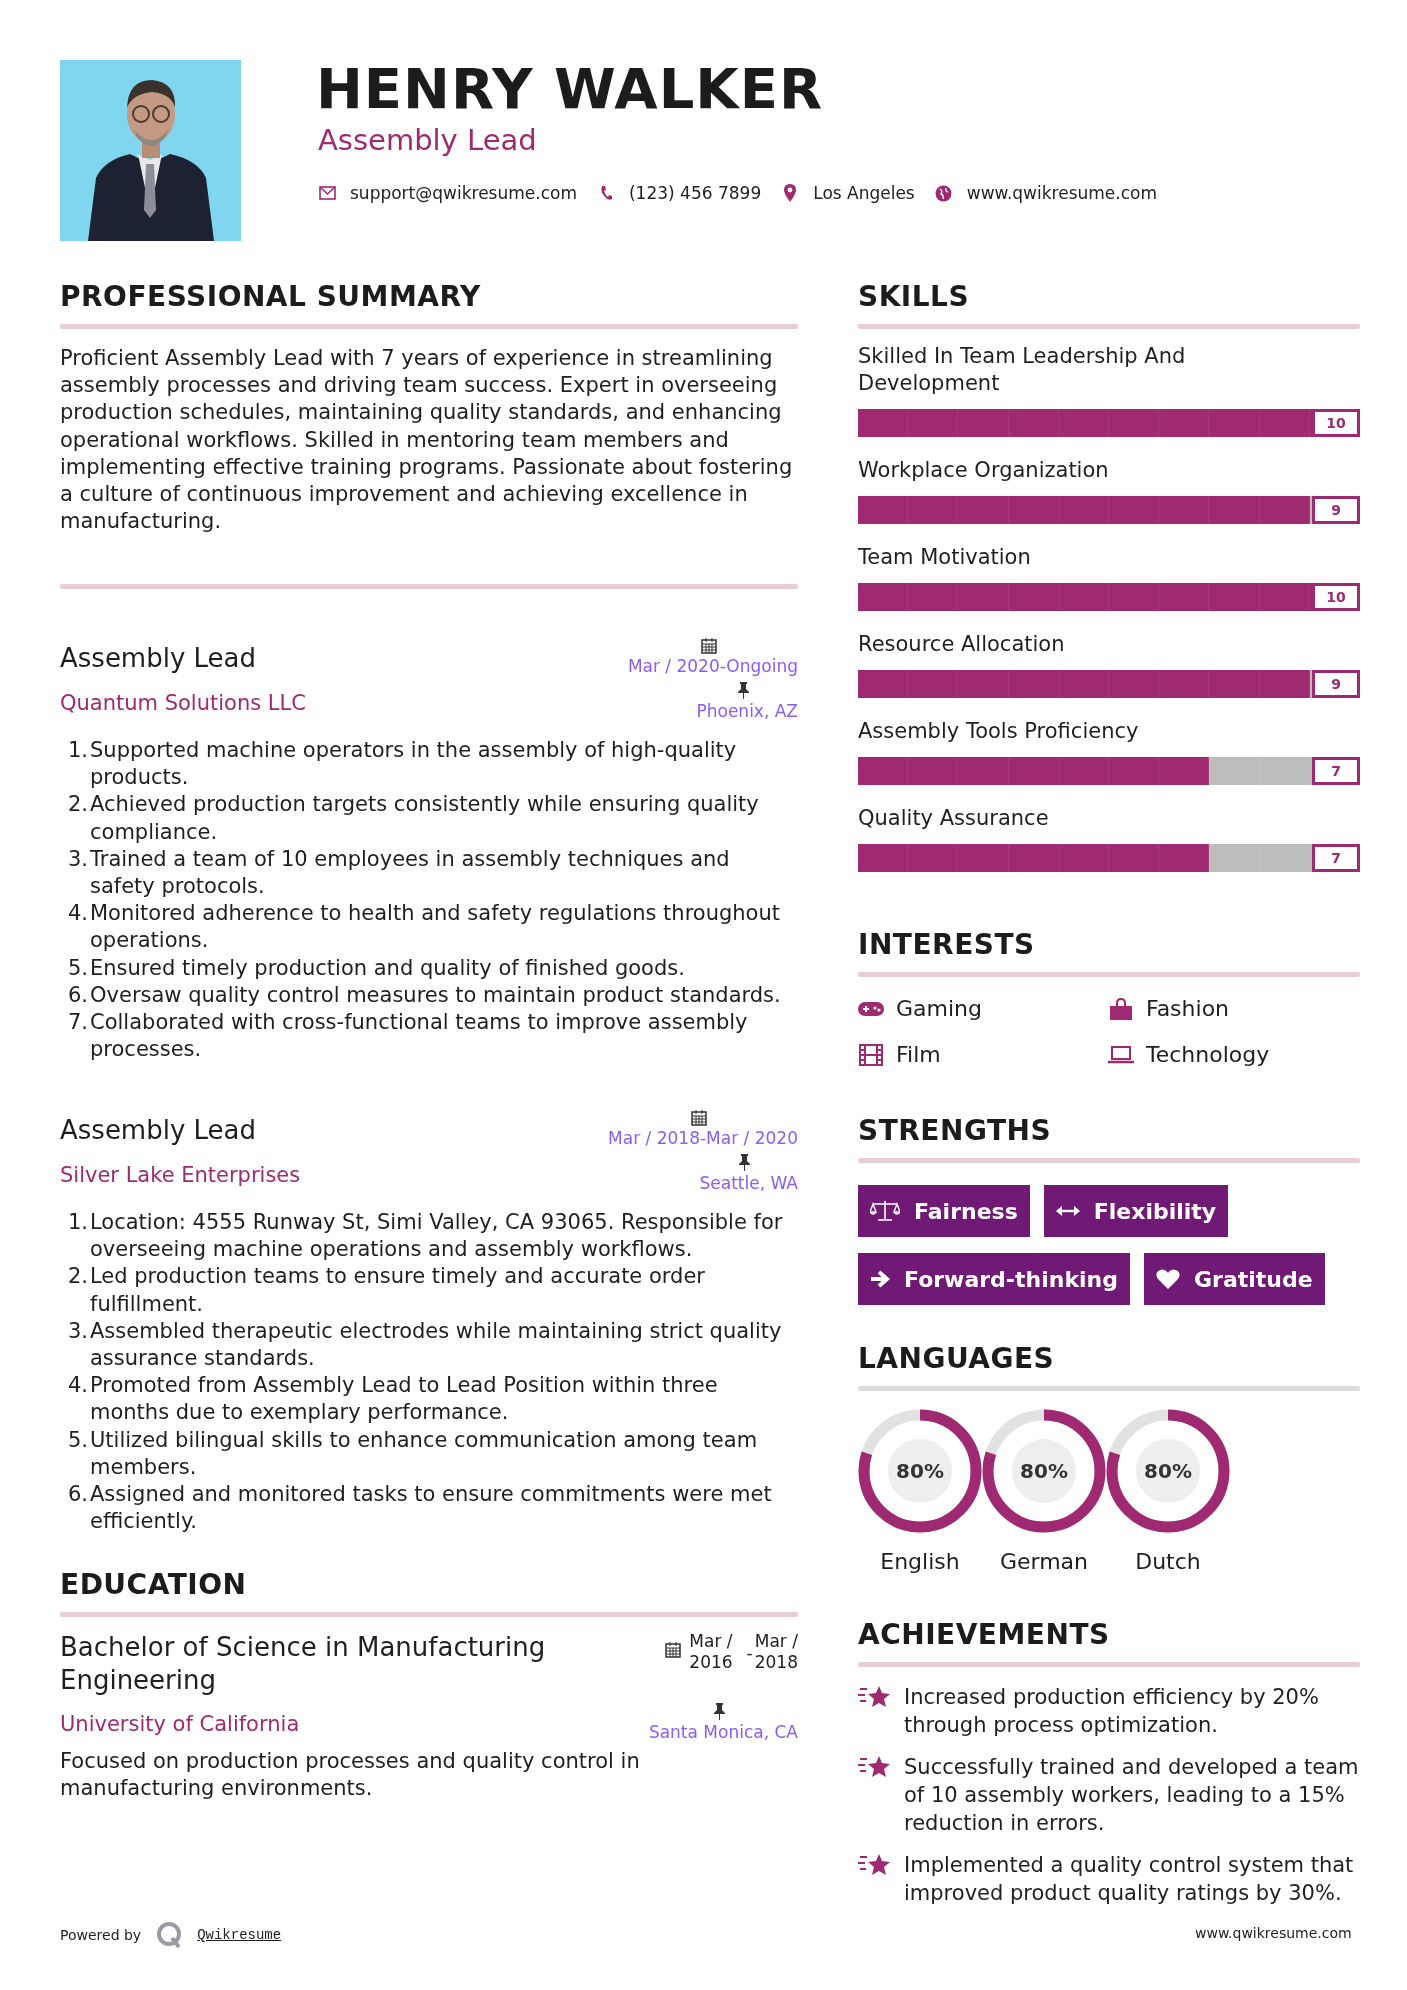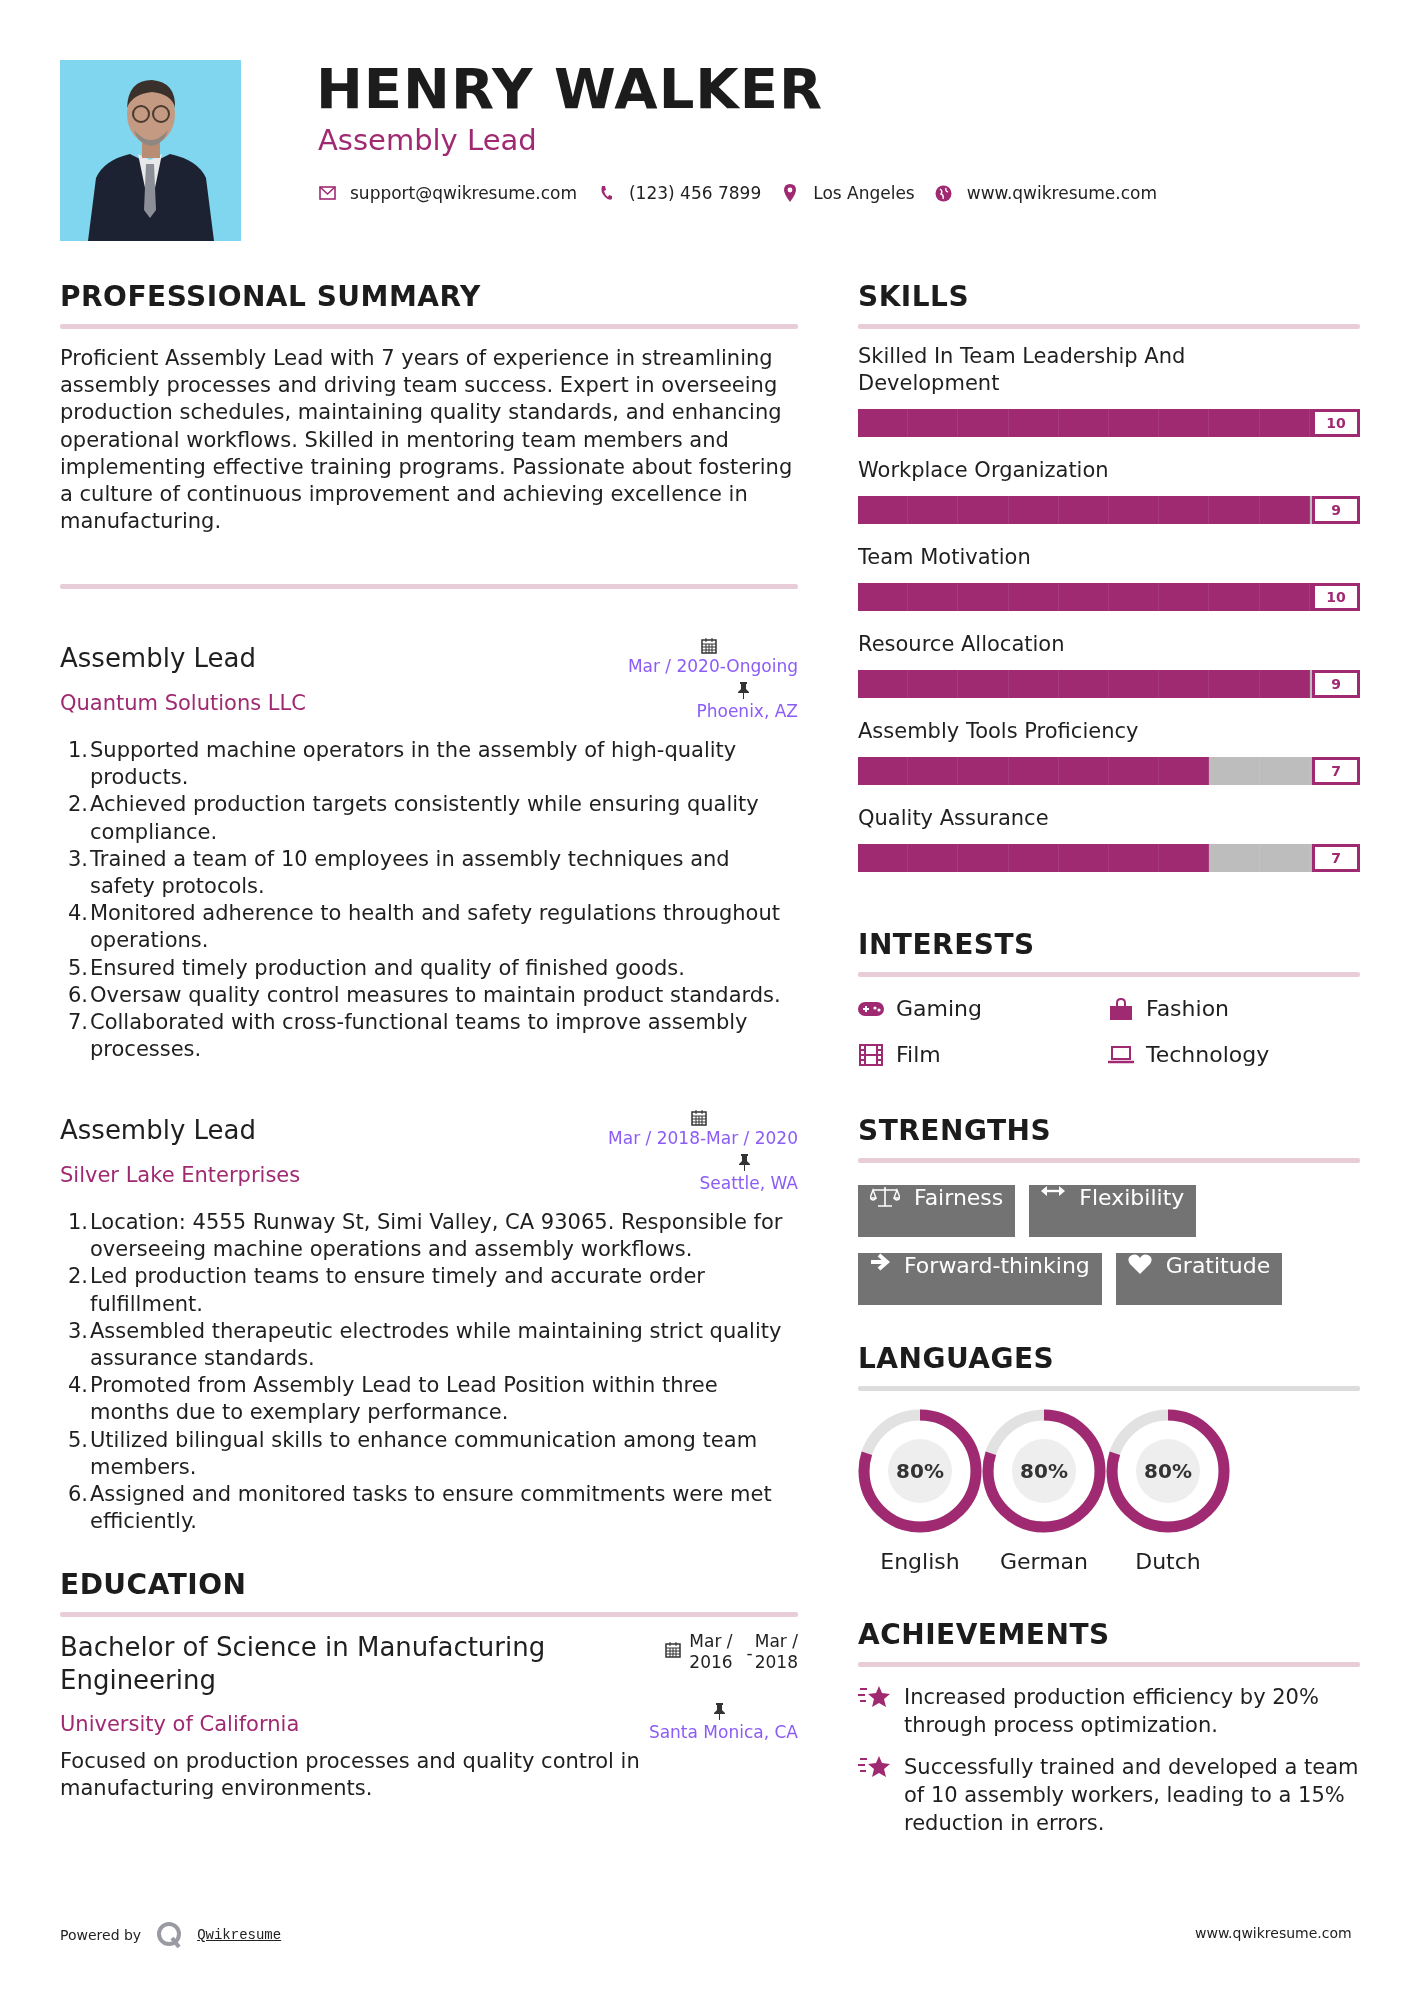--- a/index.html
+++ b/index.html
@@ -35,21 +35,21 @@
   .seg { flex:1; height:100%; border-right:1px solid rgba(255,255,255,0.08); box-sizing:border-box; }
   .seg.on { background:#a02a72; }
   .seg.off { background:#bdbdbd; }
   .bar .score { position:absolute; right:0; top:0; width:48px; height:28px; box-sizing:border-box; border:3px solid #a02a72; background:#fff; color:#a02a72; font-size:14px; font-weight:bold; display:flex; align-items:center; justify-content:center; }
 
   
   .interest { display:flex; align-items:center; font-size:22px; line-height:28px; }
   .interest .ic { width:26px; height:22px; margin-right:12px; display:inline-flex; align-items:center; justify-content:center; }
 
   
-  .tag { display:inline-flex; align-items:flex-start; background:#737373; color:#fff; font-size:22px; height:52px; padding:0 12px; box-sizing:border-box; }
+  .tag { display:inline-flex; align-items:center; background:#701a75; color:#fff; font-size:22px; height:52px; padding:0 12px; box-sizing:border-box;font-weight:bold; }
   .tag .ic { margin-right:14px; display:inline-flex; }
 
   
   .lang { width:124px; text-align:center; }
   .lang .ring { width:124px; height:124px; position:relative; }
   .lang .pct { position:absolute; left:0; top:0; width:124px; height:124px; display:flex; align-items:center; justify-content:center; font-size:20px; font-weight:bold; color:#333; }
   .lang .lname { font-size:22px; margin-top:16px; color:#1f1f1f; }
 
   
   .ach { display:flex; align-items:flex-start; font-size:21px; line-height:28px; }
@@ -467,20 +467,27 @@
           </svg></span>
         <span style="flex:1; width:440px;">Increased production efficiency by 20% through process optimization.</span>
       </div>
       <div class="ach">
         <span class="ic"><svg width="34" height="28" viewBox="0 0 34 28">
             <path d="M2 6 H9 M0 12 H7 M2 18 H8" stroke="#a02a72" stroke-width="2"></path>
             <path d="M21 3 L24 10 L32 11 L26 16 L28 24 L21 20 L14 24 L16 16 L10 11 L18 10 Z" fill="#a02a72"></path>
           </svg></span>
         <span style="flex:1; width:440px;">Successfully trained and developed a team of 10 assembly workers, leading to a 15% reduction in errors.</span>
       </div>
+      <div class="ach">
+        <span class="ic"><svg width="34" height="28" viewBox="0 0 34 28">
+            <path d="M2 6 H9 M0 12 H7 M2 18 H8" stroke="#a02a72" stroke-width="2"></path>
+            <path d="M21 3 L24 10 L32 11 L26 16 L28 24 L21 20 L14 24 L16 16 L10 11 L18 10 Z" fill="#a02a72"></path>
+          </svg></span>
+        <span style="flex:1; width:440px;">Implemented a quality control system that improved product quality ratings by 30%.</span>
+      </div>
     </div>
 </div>
 
 <div class="abs footer-l">
   <span>Powered by</span>
   <span style="margin-left:14px; display:inline-flex;">
     <svg width="30" height="30" viewBox="0 0 30 30">
         <circle cx="14" cy="14" r="10" fill="none" stroke="#9a9aa3" stroke-width="4"></circle>
         <path d="M17 18 L24 27" stroke="#9a9aa3" stroke-width="4"></path>
       </svg>

